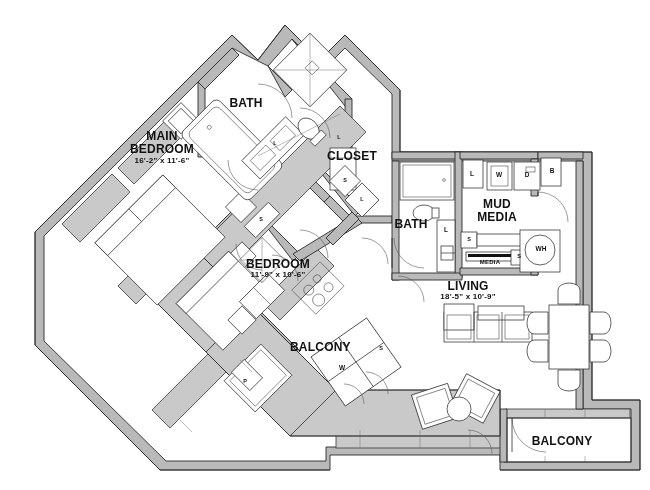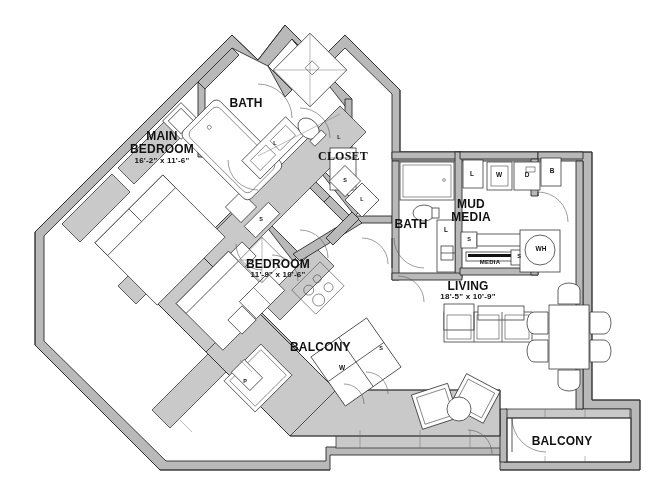--- a/index.html
+++ b/index.html
@@ -378,25 +378,25 @@
   </div>
 
   <div class="room-label" style="left:218px; top:97px; width:56px;">
     <span class="name">BATH</span>
   </div>
 
   <div class="room-label" style="left:390px; top:218px; width:42px;">
     <span class="name">BATH</span>
   </div>
 
-  <div class="room-label" style="left:315px; top:150px; width:56px;font-family:Liberation Serif, serif;">
+  <div class="room-label" style="left:324px; top:150px; width:56px;">
     <span class="name">CLOSET</span>
   </div>
 
-  <div class="room-label" style="left:444px; top:198px; width:54px;text-align:center;">
+  <div class="room-label" style="left:470px; top:198px; width:54px;text-align:center;">
     <span class="name">MUD</span>
     <span class="name">MEDIA</span>
   </div>
 
   <div class="room-label" style="left:290px; top:341px; width:60px;">
     <span class="name">BALCONY</span>
   </div>
 
   <div class="room-label" style="left:412px; top:280px; width:112px;">
     <span class="name">LIVING</span>

